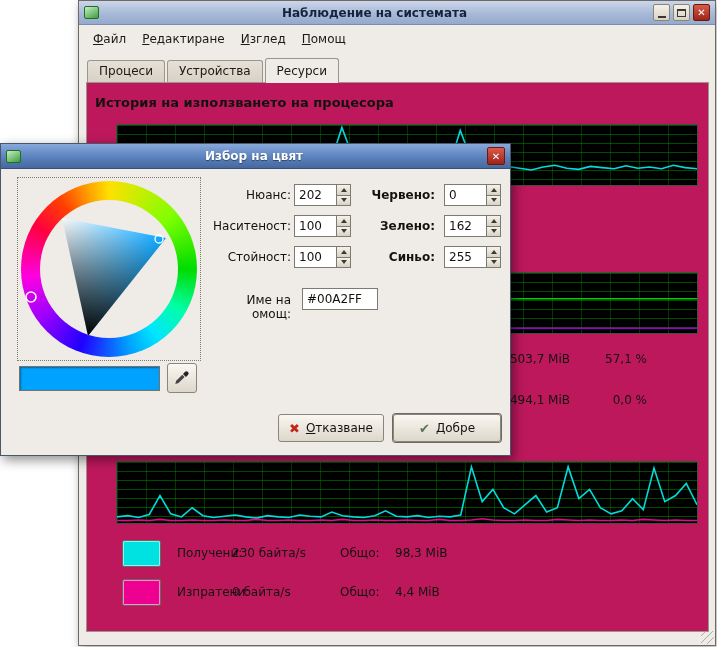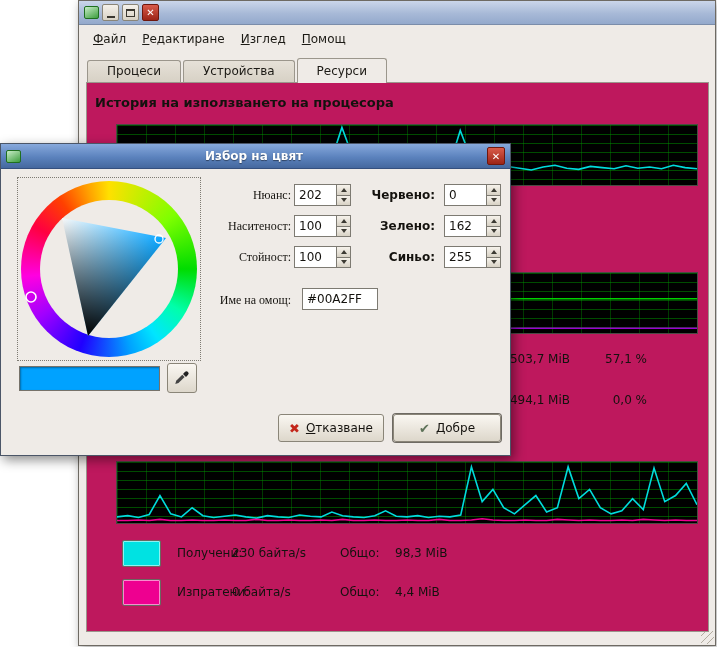--- a/index.html
+++ b/index.html
@@ -18,21 +18,21 @@
             background:linear-gradient(#f5f1ea,#d8d2c5); display:flex; align-items:center; justify-content:center;
             font-size:10px; color:#3a372f; cursor:default; flex:0 0 auto; }
   .winbtn.close { background:linear-gradient(#d95b4a,#9c2417); border-color:#6f170d; color:#fff; font-weight:bold; }
   .min-glyph { width:8px; height:2px; background:#3a372f; margin-top:9px; }
   .max-glyph { width:9px; height:8px; border:1px solid #3a372f; border-top-width:2px; }
 
   .menubar { display:flex; padding:4px 6px 2px 6px; font-size:12px; color:#1c1a15; }
   .menu-item { padding:3px 8px; }
 
   .tabs { position:absolute; left:8px; top:57px; display:flex; align-items:flex-end; z-index:3; }
-  .tab { font-size:12px; color:#1c1a15; height:22px; line-height:20px; padding:0 19px; margin-right:2px;
+  .tab { font-size:12px; color:#1c1a15; height:22px; line-height:20px; padding:0 11px; margin-right:2px;
          background:linear-gradient(#e6e1d8,#d7d1c5); border:1px solid #9b968c; border-bottom:none;
          border-radius:3px 3px 0 0; }
   .tab.active { height:25px; line-height:24px; background:#efebe7; margin-bottom:-1px; }
 
   .notebook { position:absolute; left:7px; top:81px; width:623px; height:550px;
               border:1px solid #9b968c; background:#be185d; z-index:1; }
 
   .heading { position:absolute; left:8px; top:12px; font-size:13px; font-weight:bold; color:#14120e; }
 
   .chart { position:absolute; border:1px solid #4c4a44; background-color:#000;
@@ -74,21 +74,21 @@
                           #ff00e0 265deg,#ff0040 300deg,#ff4000 325deg,#ffa000 345deg,#ffe000 360deg); }
   .hue-hole { position:absolute; left:22px; top:22px; width:138px; height:138px; border-radius:50%; background:#efebe7; }
   .wheel-box svg { position:absolute; left:0; top:0; }
 
   .preview { position:absolute; left:18px; top:222px; width:141px; height:25px;
              border:1px solid #76726a; box-shadow:inset 1px 1px 2px rgba(0,0,0,.35); }
   .dropper { position:absolute; left:166px; top:219px; width:30px; height:30px; border:1px solid #8a8578; border-radius:3px;
              background:linear-gradient(#faf7f2,#ddd7cb); display:flex; align-items:center; justify-content:center; }
 
   .flabel { position:absolute; width:85px; text-align:right; font-size:12px; color:#14120e; }
-  .lab-hsv { left:205px;font-family:Liberation Serif, serif; } .lab-rgb { left:349px;font-weight:bold; }
+  .lab-hsv { left:205px; } .lab-rgb { left:349px;font-weight:bold; }
   .spin { position:absolute; width:57px; height:22px; }
   .spin input, .entry { border:1px solid #7d7a72; background:#fff; font-family:inherit; font-size:12px;
                         color:#14120e; padding:0 4px; height:22px; }
   .spin input { position:absolute; left:0; top:0; width:43px; }
   .spinner { position:absolute; right:0; top:0; width:14px; height:22px; display:flex; flex-direction:column; }
   .sbtn { flex:1; display:flex; align-items:center; justify-content:center;
           background:linear-gradient(#f6f2eb,#d8d2c5); border:1px solid #7d7a72; border-left:none; }
   .sbtn.down { border-top:none; }
   .tri-up { width:0; height:0; border-left:3px solid transparent; border-right:3px solid transparent; border-bottom:4px solid #3c3a33; }
   .tri-down { width:0; height:0; border-left:3px solid transparent; border-right:3px solid transparent; border-top:4px solid #3c3a33; }
@@ -102,20 +102,21 @@
   .cancel-glyph { color:#c3261a; font-weight:bold; }
   .ok-glyph { color:#5d7258; font-weight:bold; }
   u { text-decoration:underline; }
 </style>
 </head>
 <body>
 
 <div class="window">
   <div class="titlebar">
     <div class="app-icon"></div>
+    <div class="title">Наблюдение на системата</div>
     <div class="winbtn">
         <div class="min-glyph"></div>
       </div>
     <div class="winbtn">
         <div class="max-glyph"></div>
       </div>
     <div class="winbtn close">
         <span>✕</span>
       </div>
   </div>

